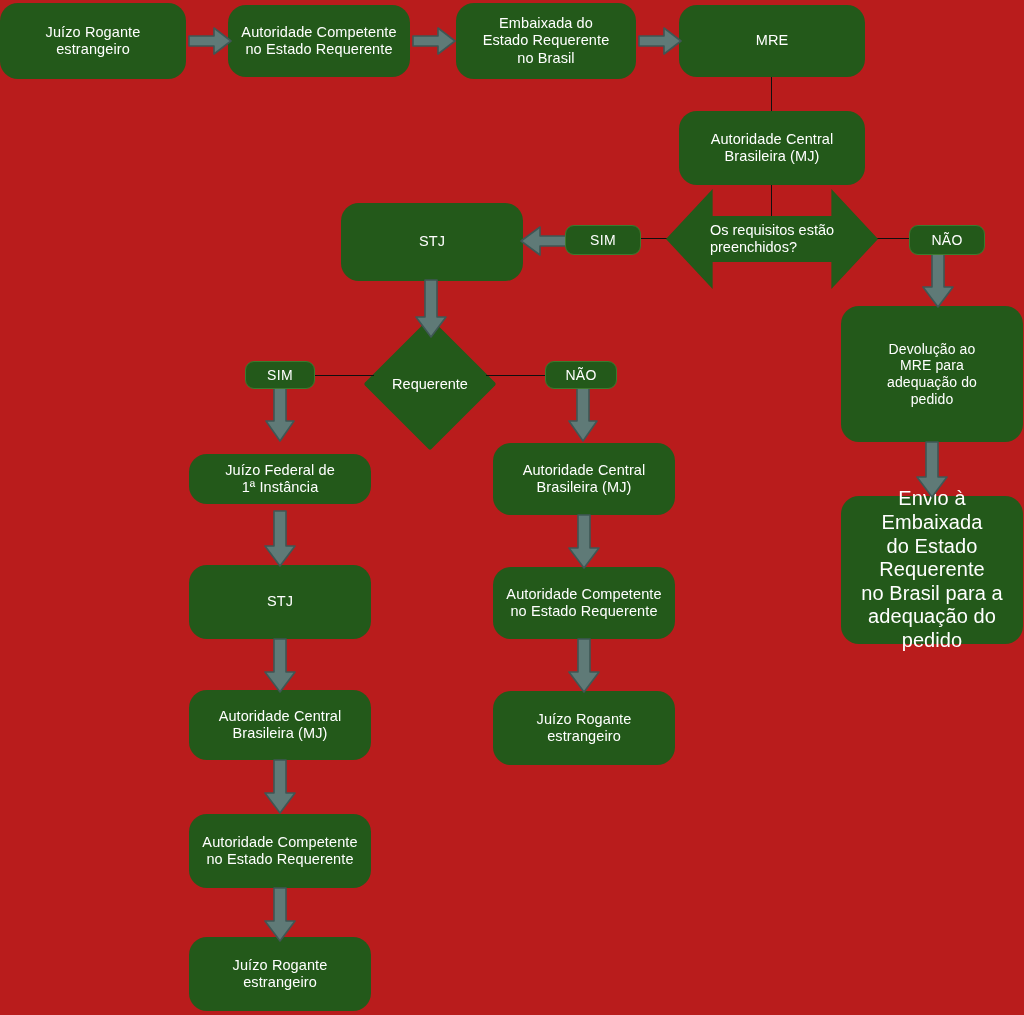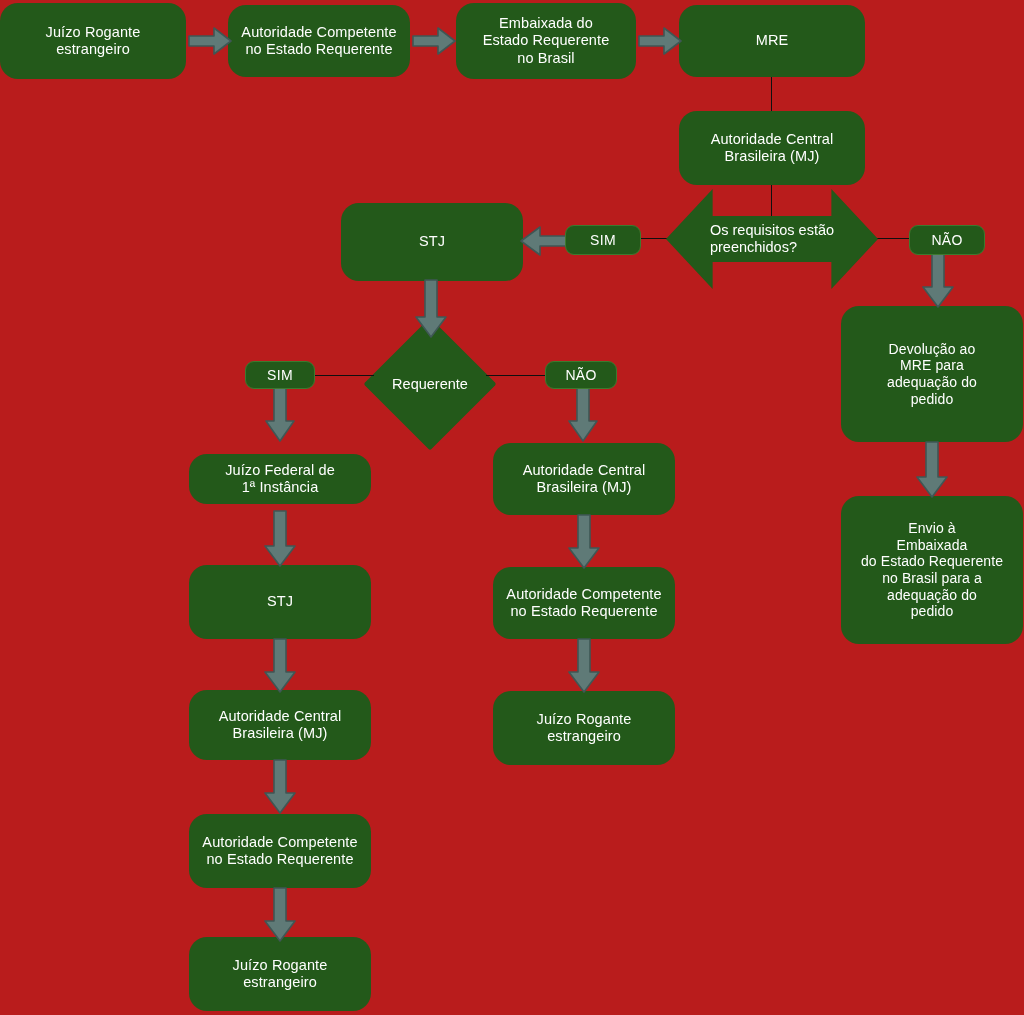--- a/index.html
+++ b/index.html
@@ -185,21 +185,21 @@
 MRE para
 adequação do
 pedido</div>
 
   <div class="garrow" style="left:915px; top:441px;">
     <svg width="34" height="58" viewBox="0 0 34 58">
       <path d="M11,1 L23,1 L23,36 L32,36 L17,56 L2,36 L11,36 Z" fill="#5f7a77" stroke="#3f5755" stroke-width="1.6" stroke-linejoin="round"></path>
     </svg>
   </div>
 
-  <div class="node big-radius" style="left:841px; top:496px; width:182px; height:148px; font-size:14px;">Envio à
+  <div class="node big-radius" style="left:841px; top:496px; width:182px; height:148px; font-size:20px;">Envio à
 Embaixada
 do Estado Requerente
 no Brasil para a
 adequação do
 pedido</div>
 
   <div class="garrow" style="left:414px; top:279px;">
     <svg width="34" height="60" viewBox="0 0 34 60">
       <path d="M11,1 L23,1 L23,38 L32,38 L17,58 L2,38 L11,38 Z" fill="#5f7a77" stroke="#3f5755" stroke-width="1.6" stroke-linejoin="round"></path>
     </svg>

